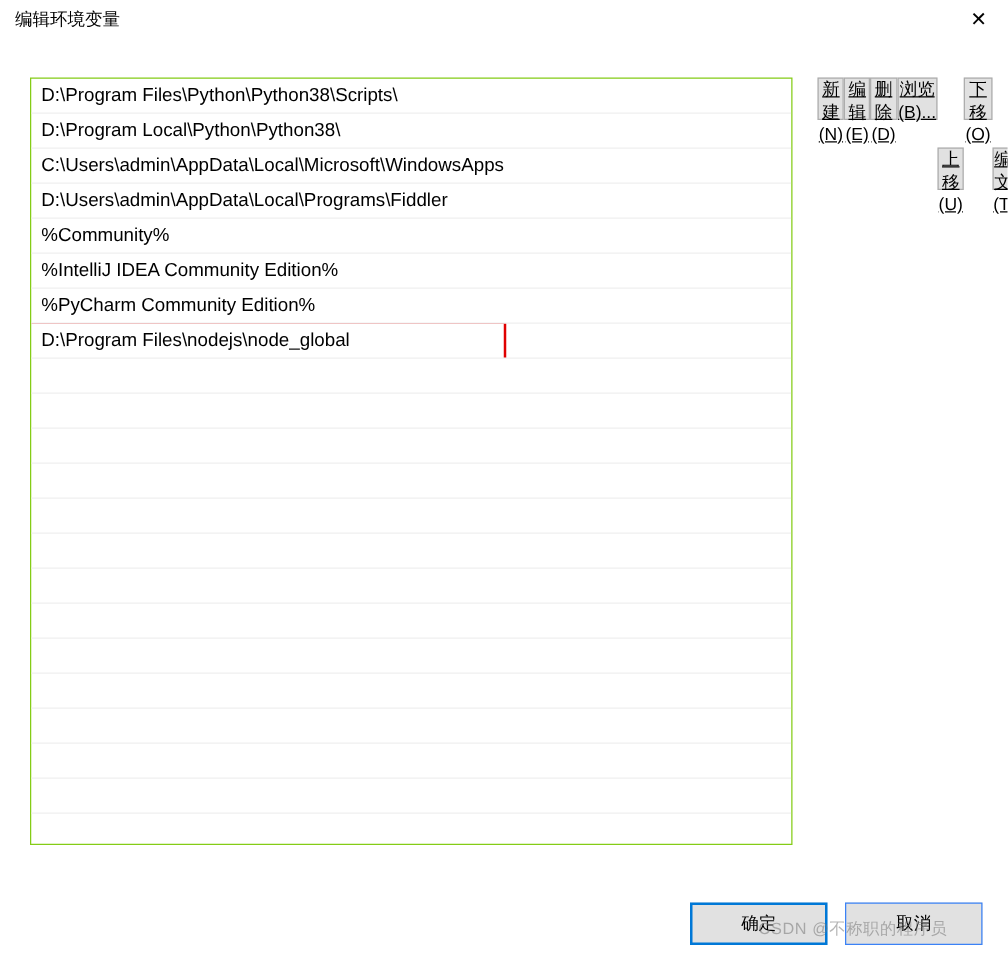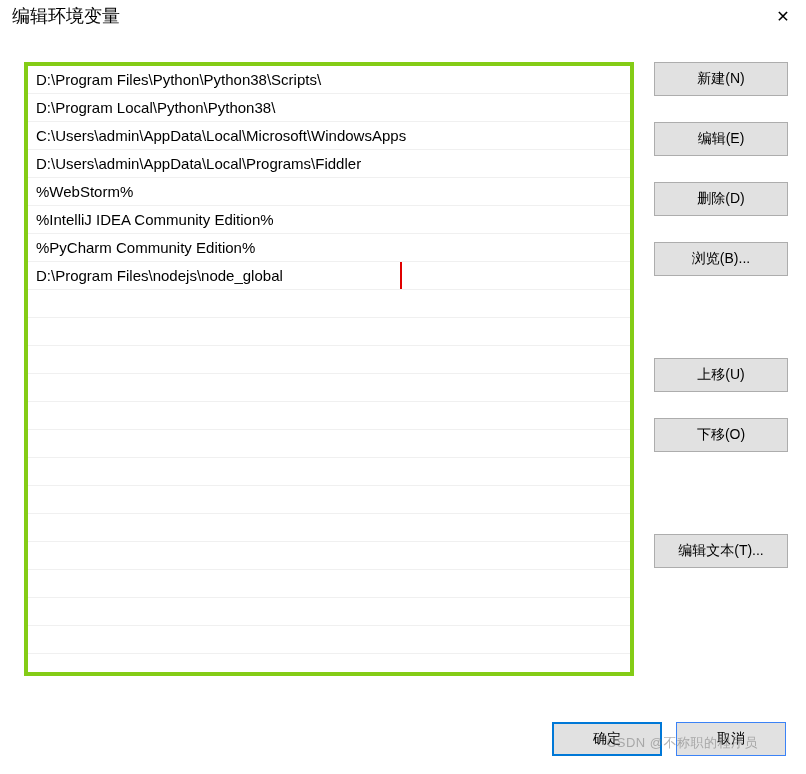--- a/index.html
+++ b/index.html
@@ -19,40 +19,40 @@
     }
     .titlebar {
       display: flex;
       justify-content: space-between;
       align-items: center;
       height: 32px;
       padding: 0 0 0 12px;
       background: #ffffff;
     }
     .titlebar-title {
-      font-size: 18px;
+      font-size: 14px;
     }
     .close-btn {
       width: 46px;
       height: 32px;
       display: flex;
       align-items: center;
       justify-content: center;
       font-size: 16px;
       font-weight: 300;
       cursor: pointer;
     }
     .content-area {
       display: flex;
       padding: 30px 18px 0 24px;
       gap: 20px;
     }
     .list-container {
       flex: 1;
-      border: 4px solid #84cc16;
+      border: 1px solid #84cc16;
       height: 614px;
       background: #ffffff;
       overflow: hidden;
     }
     .list-item {
       height: 28px;
       line-height: 28px;
       padding: 0 8px;
       font-size: 15px;
       border-bottom: 1px solid #f0f0f0;
@@ -73,21 +73,21 @@
       left: -3px;
       top: -2px;
       right: 228px;
       height: 30px;
       border: 2px solid #e00000;
       pointer-events: none;
     }
     .button-column {
       width: 134px;
       display: flex;
-      flex-direction: column;
+      text-decoration: underline;
     }
     .win-button {
       height: 34px;
       border: 1px solid #adadad;
       background: #e1e1e1;
       font-family: inherit;
       font-size: 14px;
       cursor: pointer;
       margin-bottom: 26px;
     }
@@ -133,21 +133,21 @@
     <span>✕</span>
   </div>
 </div>
 
 <div class="content-area">
   <div class="list-container" id="list-container">
       <div class="list-item">D:\Program Files\Python\Python38\Scripts\</div>
       <div class="list-item">D:\Program Local\Python\Python38\</div>
       <div class="list-item">C:\Users\admin\AppData\Local\Microsoft\WindowsApps</div>
       <div class="list-item">D:\Users\admin\AppData\Local\Programs\Fiddler</div>
-      <div class="list-item">%WebStorm%</div>
+      <div class="list-item">%Community%</div>
       <div class="list-item">%IntelliJ IDEA Community Edition%</div>
       <div class="list-item">%PyCharm Community Edition%</div>
       <div class="list-item highlighted">D:\Program Files\nodejs\node_global</div>
       <div class="list-item empty"></div>
       <div class="list-item empty"></div>
       <div class="list-item empty"></div>
       <div class="list-item empty"></div>
       <div class="list-item empty"></div>
       <div class="list-item empty"></div>
       <div class="list-item empty"></div>

